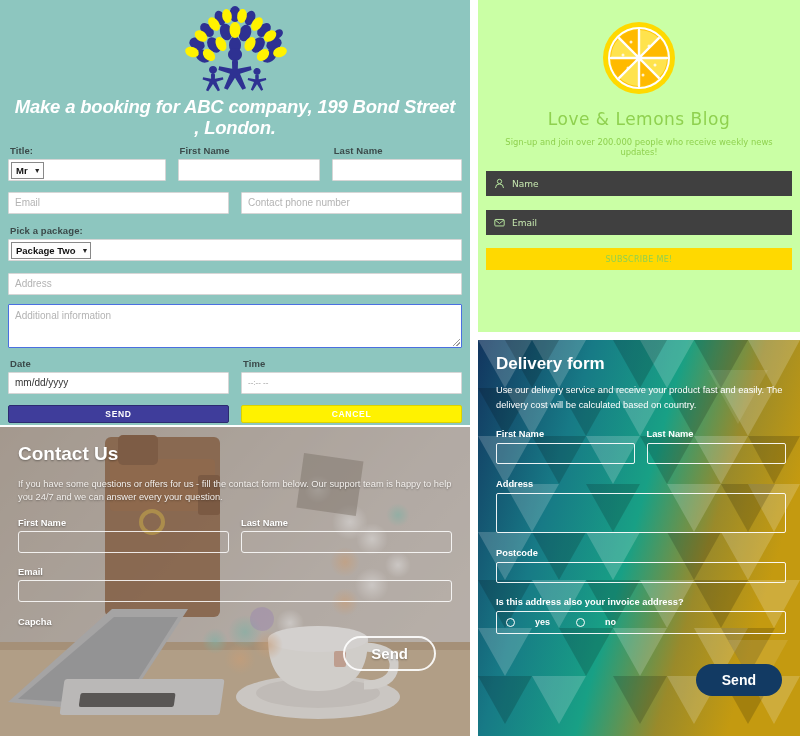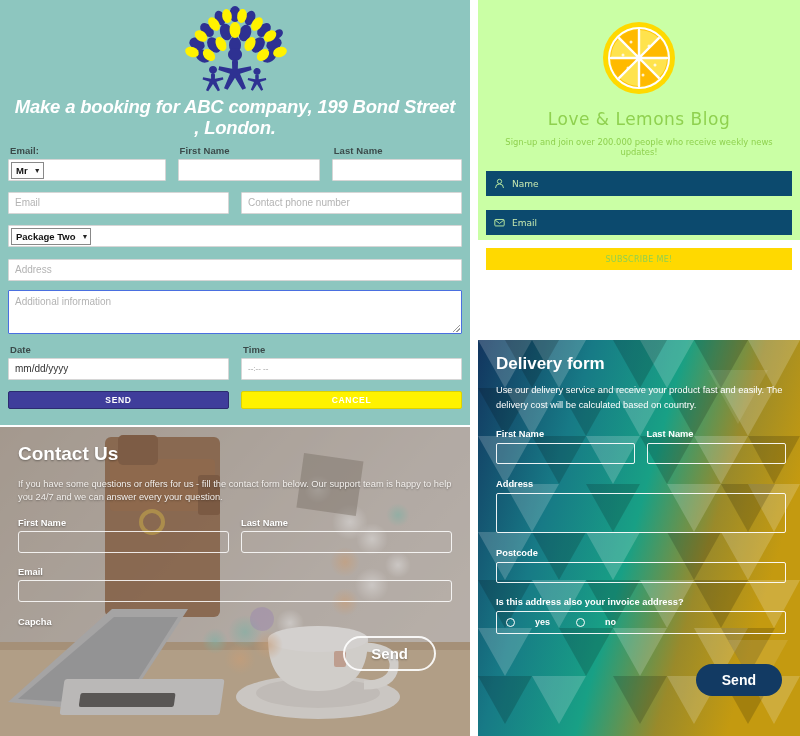--- a/index.html
+++ b/index.html
@@ -108,34 +108,34 @@
   }
   .c-send {
     border: 2px solid rgba(255,255,255,0.9); border-radius: 22px;
     color: #ffffff; font-size: 15px; font-weight: bold;
     padding: 7px 26px; background: transparent; cursor: pointer;
     text-shadow: 0 1px 2px rgba(0,0,0,0.3);
   }
 
   
   .lemon {
-    position: absolute; left: 478px; top: 0; width: 322px; height: 240px;
+    position: absolute; left: 478px; top: 0; width: 322px; height: 332px;
     background: #caffa5; padding: 0 8px;
   }
   .lemon-logo-wrap { display: flex; justify-content: center; padding-top: 20px; }
   .lemon-h {
     text-align: center; color: #8fd14f; font-size: 17px; margin-top: 13px;
     font-family: "DejaVu Sans", sans-serif; letter-spacing: 0.5px;
   }
   .lemon-p {
     text-align: center; color: #8fd14f; font-size: 8.4px; margin-top: 8px;
     font-family: "DejaVu Sans", sans-serif;
   }
   .lemon-field {
-    background: #0c4a6e; height: 25px; width: 100%; margin-top: 14px;
+    background: #404040; height: 25px; width: 100%; margin-top: 14px;
     display: flex; align-items: center; padding: 0 8px; gap: 7px;
   }
   .lemon-ph { color: #c7e8b0; font-size: 9px; font-family: "DejaVu Sans", sans-serif; }
   .lemon-btn {
     background: #ffd900; height: 22px; width: 100%; margin-top: 13px;
     display: flex; align-items: center; justify-content: center;
     color: #8fd14f; font-size: 8px; font-family: "DejaVu Sans", sans-serif;
     cursor: pointer; letter-spacing: 0.3px;
   }
 
@@ -224,21 +224,21 @@
           <ellipse cx="26" cy="51" rx="5" ry="7" transform="rotate(-48 26 51)"></ellipse>
           <ellipse cx="80" cy="51" rx="5" ry="7" transform="rotate(48 80 51)"></ellipse>
         </g>
       </svg>
     </div>
 
     <h1 class="booking-title">Make a booking for ABC company, 199 Bond Street , London.</h1>
 
     <div class="row" style="margin-top:6px;">
       <div style="width:162px;">
-        <div class="fld-label">Email:</div>
+        <div class="fld-label">Title:</div>
         <div class="white-strip">
           <div class="mini-select">
             <span>Mr</span>
             <span class="caret">▼</span>
           </div>
         </div>
       </div>
       <div style="width:146px;">
         <div class="fld-label">First Name</div>
         <input class="txt" style="">
@@ -252,20 +252,21 @@
     <div class="row" style="margin-top:11px;">
       <div style="width:221px;">
         <input class="txt" placeholder="Email" style="">
       </div>
       <div style="width:221px;">
         <input class="txt" placeholder="Contact phone number" style="">
       </div>
     </div>
 
     <div style="margin-top:11px;">
+      <div class="fld-label">Pick a package:</div>
       <div class="white-strip">
         <div class="mini-select">
           <span>Package Two</span>
           <span class="caret">▼</span>
         </div>
       </div>
     </div>
 
     <div style="margin-top:12px;">
       <input class="txt" placeholder="Address" style="">

